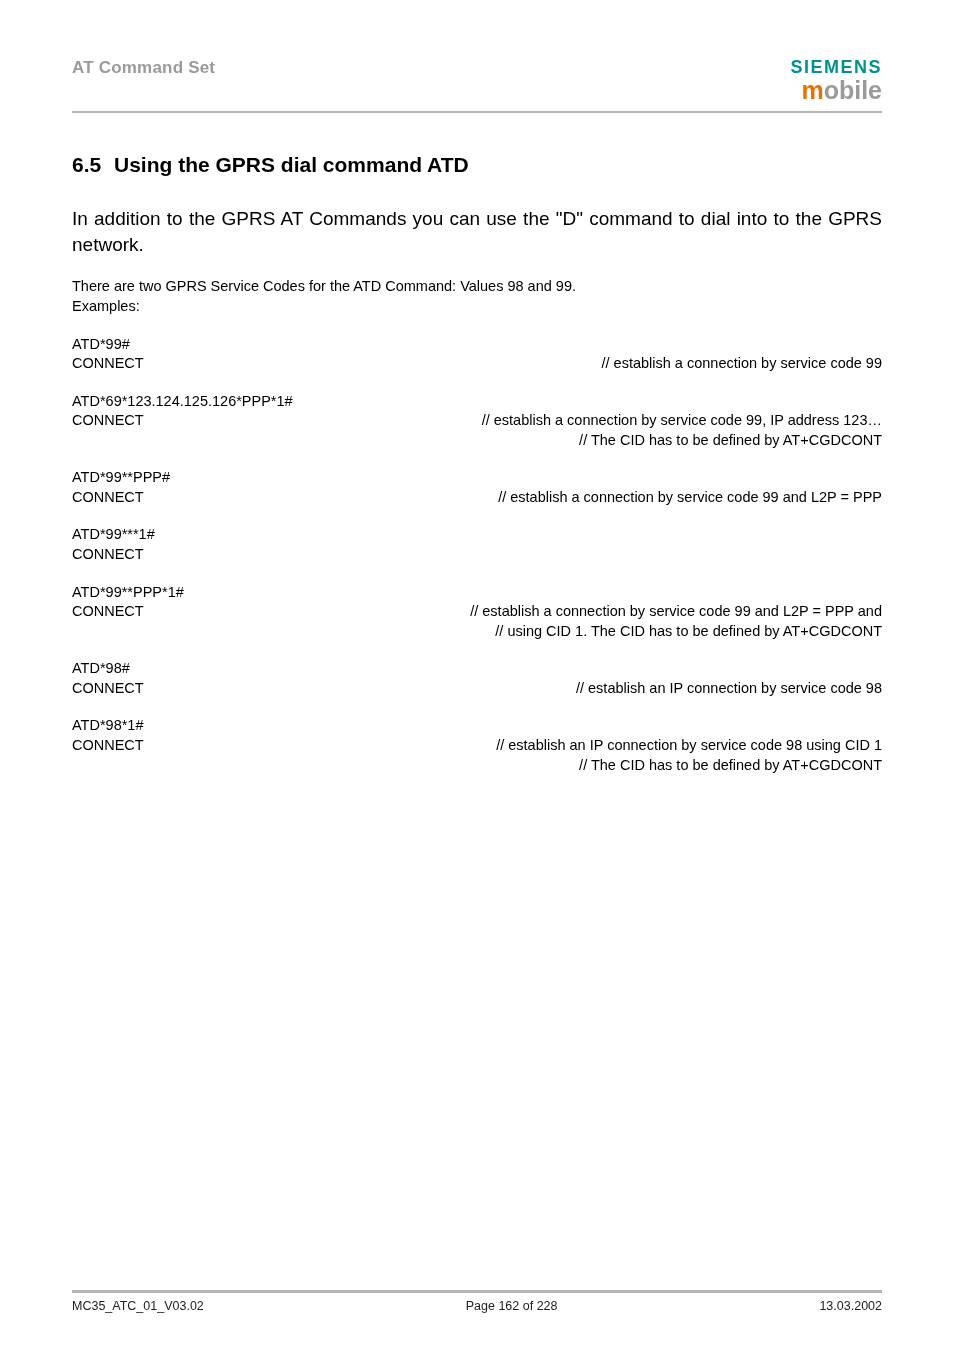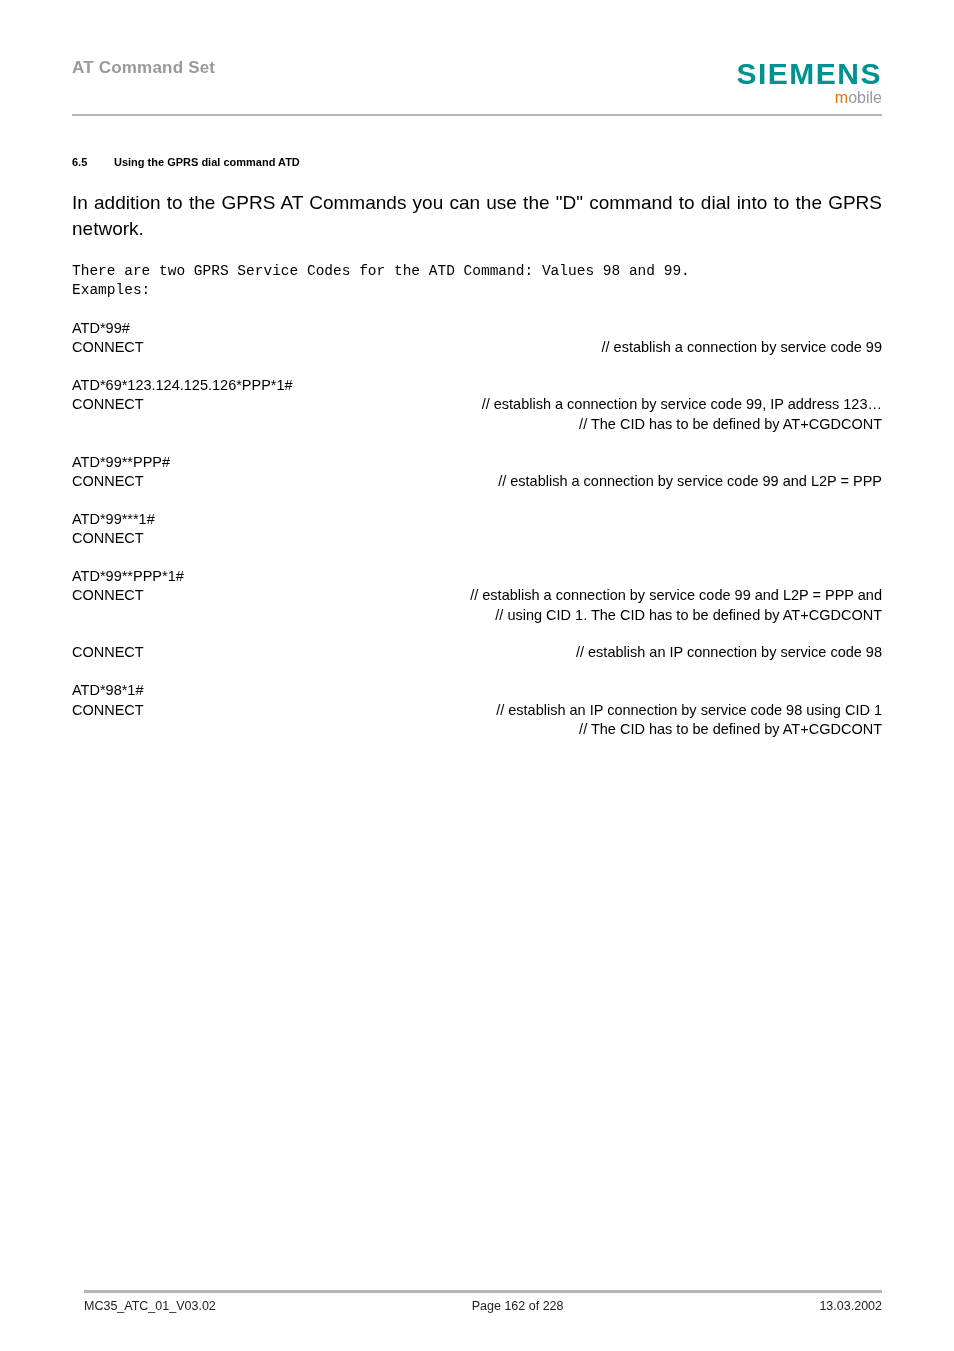--- a/index.html
+++ b/index.html
@@ -25,66 +25,66 @@
     font-size: 17px;
     font-weight: bold;
     color: #9a9a9a;
     letter-spacing: 0.2px;
   }
   .logo {
     text-align: right;
     line-height: 1.05;
   }
   .logo-top {
-    font-size: 30px;
+    font-size: 18px;
     font-weight: bold;
     color: #009191;
     letter-spacing: 1.5px;
   }
   .logo-bot {
-    font-size: 16px;
-    font-weight: normal;
+    font-size: 25px;
+    font-weight: bold;
     color: #9a9a9a;
   }
   .logo-bot .m {
     color: #e67300;
   }
   .hr-top {
     border: none;
     border-top: 2px solid #b5b5b5;
     margin-top: 4px;
     margin-bottom: 40px;
   }
   h2.section-title {
-    font-size: 11px;
-    font-weight: bold;
-    margin-bottom: 22px;
+    font-size: 21px;
+    font-weight: bold;
+    margin-bottom: 29px;
   }
   h2.section-title .num { display: inline-block; width: 42px; }
   p.body {
     font-size: 19px;
     line-height: 1.35;
     margin-bottom: 20px;
     text-align: justify;
   }
-  .examples-block { margin-bottom: 18px; font-family: Liberation Mono, monospace; }
+  .examples-block { margin-bottom: 18px; }
   .ex-row {
     display: flex;
     font-size: 14.5px;
     line-height: 1.35;
   }
   .ex-cmd {
     width: 180px;
     flex-shrink: 0;
   }
   .ex-desc { flex: 1; text-align: right; }
   .ex-group { margin-bottom: 18px; }
   .footer {
     position: absolute;
-    left: 84px;
+    left: 72px;
     right: 72px;
     bottom: 38px;
   }
   .hr-bot {
     border: none;
     border-top: 3px solid #b5b5b5;
     margin-bottom: 6px;
   }
   .footer-row {
     display: flex;
@@ -177,20 +177,23 @@
       <span class="ex-desc">// establish a connection by service code 99 and L2P = PPP and</span>
     </div>
     <div class="ex-row">
       <span class="ex-cmd"></span>
       <span class="ex-desc">// using CID 1. The CID has to be defined by AT+CGDCONT</span>
     </div>
   </div>
 
   <div class="ex-group">
     <div class="ex-row">
+        <span class="ex-cmd">ATD*98#</span>
+      </div>
+    <div class="ex-row">
       <span class="ex-cmd">CONNECT</span>
       <span class="ex-desc">// establish an IP connection by service code 98</span>
     </div>
   </div>
 
   <div class="ex-group">
     <div class="ex-row">
         <span class="ex-cmd">ATD*98*1#</span>
       </div>
     <div class="ex-row">

